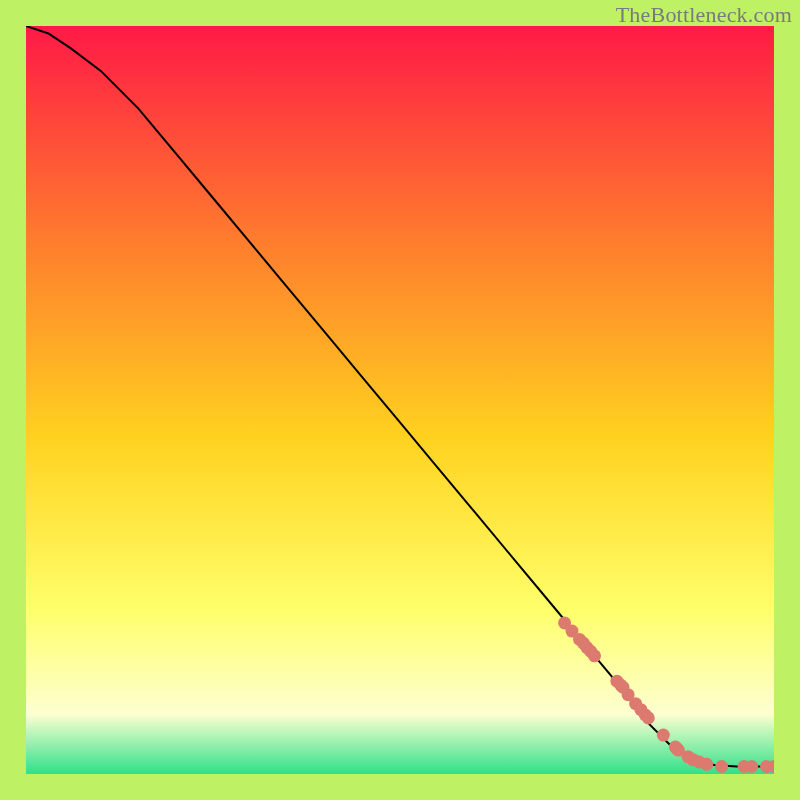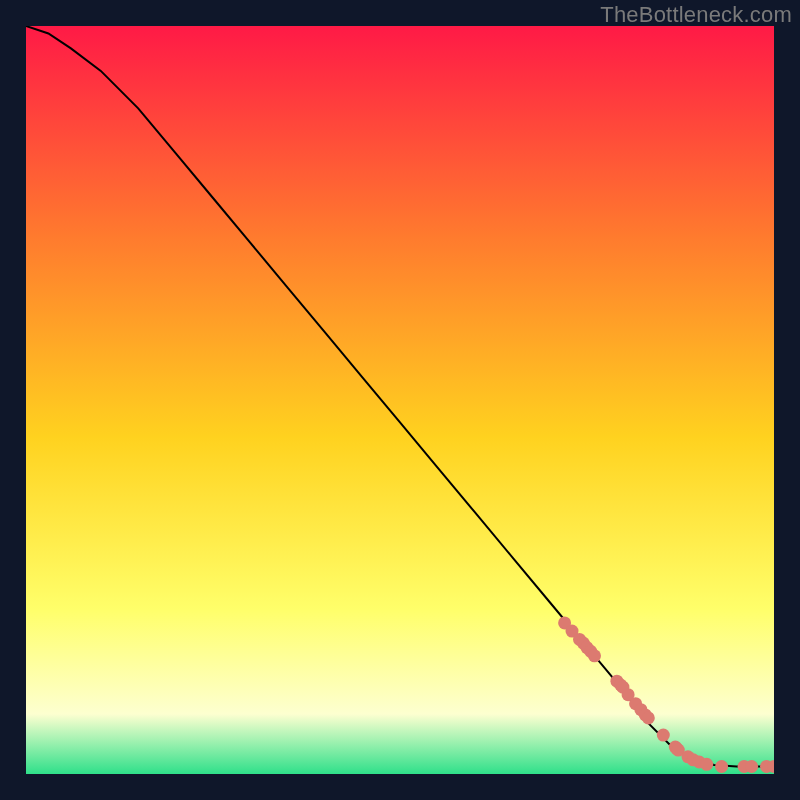--- a/index.html
+++ b/index.html
@@ -8,21 +8,22 @@
     width: 800px;
     height: 800px;
     background: #000;
     font-family: Arial, Helvetica, sans-serif;
     overflow: hidden;
   }
   .frame-wrap {
     position: relative;
     width: 800px;
     height: 800px;
-    background: #0f172a;
+    background: #bef264;
+    font-family: Liberation Serif, serif;
   }
   .watermark {
     position: absolute;
     top: 2px;
     right: 8px;
     color: #7a7a7a;
     font-size: 22px;
     font-weight: 500;
     letter-spacing: 0.2px;
     z-index: 5;

